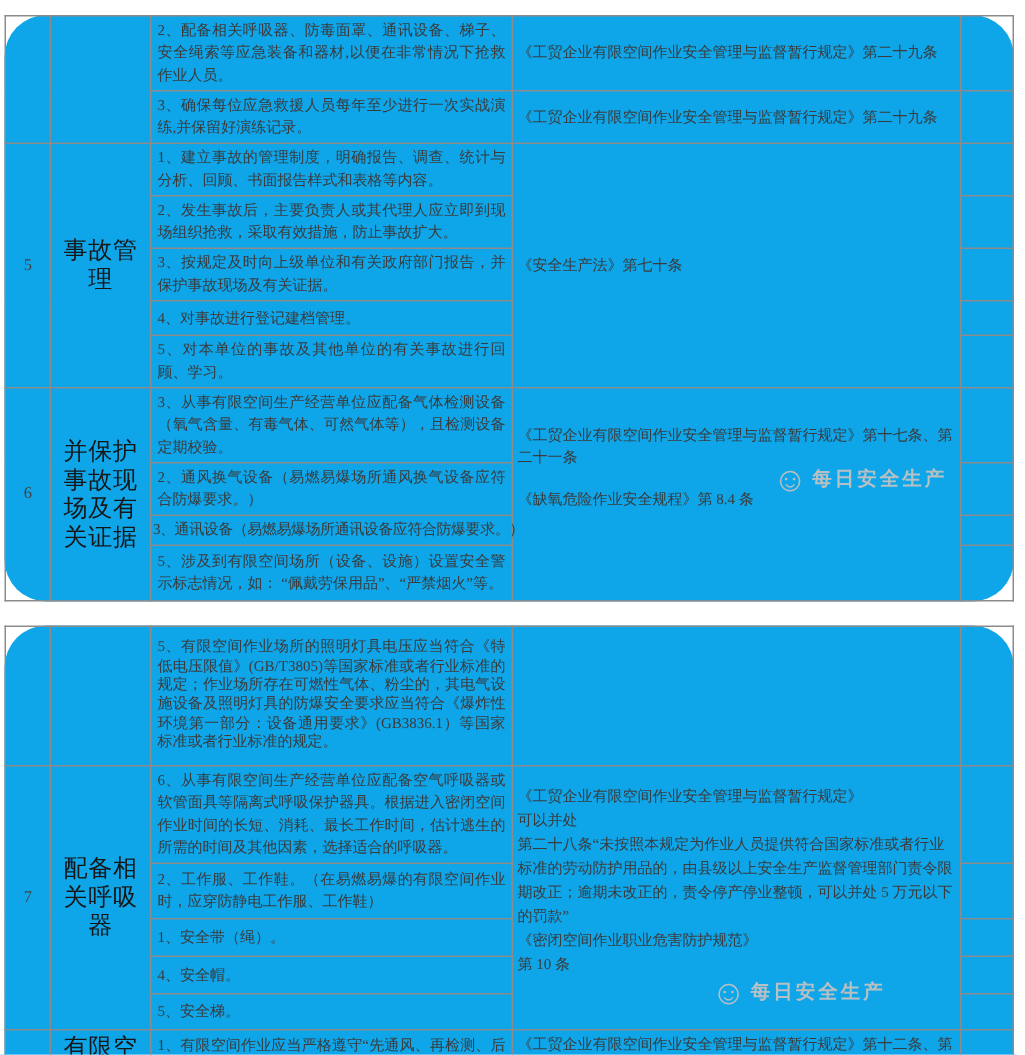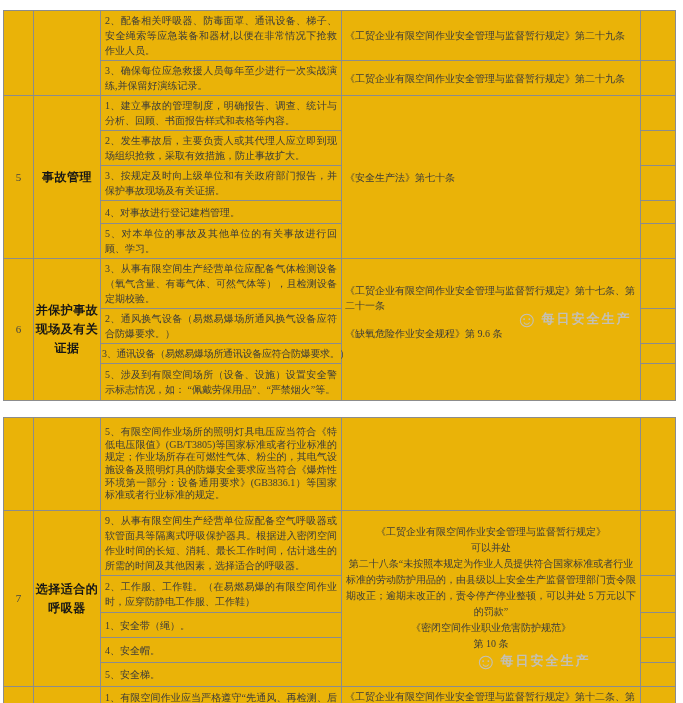--- a/index.html
+++ b/index.html
@@ -1,30 +1,30 @@
 <!DOCTYPE html>
 <html><head>
 <meta charset="utf-8">
 <style>
   html,body{margin:0;padding:0;background:#ffffff;}
   body{width:683px;height:703px;position:relative;overflow:hidden;
        font-family:"Liberation Serif","DejaVu Serif",serif;}
   .page{position:absolute;left:3px;top:10px;width:672px;}
-  table.grid{border-collapse:collapse;table-layout:fixed;width:672px;background:#eab308;}
+  table.grid{border-collapse:collapse;table-layout:fixed;width:672px;background:#0ea5e9;border-radius:28px;}
   table.grid.second{margin-top:16px;}
   td{border:1px solid #8c8c8c;color:#3b3b3b;font-size:10px;line-height:15px;
      padding:2px 4px;vertical-align:middle;word-break:break-all;}
   td.num{text-align:center;font-size:11px;color:#444;}
-  td.cat{text-align:center;font-weight:bold;color:#161616;font-size:12px;
+  td.cat{text-align:center;font-weight:normal;color:#161616;font-size:16px;
          line-height:19px;padding:2px 1px;letter-spacing:0.5px;}
   td.content{text-align:justify;}
   td.tight{font-size:10px;letter-spacing:-0.3px;padding:2px 1px;white-space:nowrap;}
   td.ref{padding:2px 3px;}
   td.ref .rline{margin:0;}
-  td.reftop{vertical-align:top;padding-top:13px;line-height:16px;text-align:center;}
+  td.reftop{vertical-align:top;padding-top:13px;line-height:16px;}
   td.ref8{vertical-align:top;line-height:13px;padding-top:3px;}
   td.lh12{line-height:12.6px;}
   td.check{padding:0;}
   .gapline{height:13px;}
   .wm{position:absolute;display:flex;align-items:center;gap:3px;z-index:6;
       pointer-events:none;color:rgba(193,193,193,0.95);
       font-family:"Liberation Sans","DejaVu Sans",sans-serif;font-weight:bold;}
   .wm .face{font-size:23px;line-height:22px;}
   .wm .wtxt{font-size:13px;letter-spacing:2px;}
   .wm1{left:515px;top:308px;}
@@ -82,21 +82,21 @@
         <td class="check"></td>
       </tr>
 
       <tr>
         <td class="num" rowspan="4">6</td>
         <td class="cat" rowspan="4">并保护事故现场及有关证据</td>
         <td class="content" style="height:44px">3、从事有限空间生产经营单位应配备气体检测设备（氧气含量、有毒气体、可然气体等），且检测设备定期校验。</td>
         <td class="ref" rowspan="4" style="vertical-align:top;margin-left:16px;">
           <div class="rline" style="margin-top:22px">《工贸企业有限空间作业安全管理与监督暂行规定》第十七条、第二十一条</div>
           <div class="gapline"></div>
-          <div class="rline">《缺氧危险作业安全规程》第 9.6 条</div>
+          <div class="rline">《缺氧危险作业安全规程》第 8.4 条</div>
         </td>
         <td class="check"></td>
       </tr>
       <tr>
         <td class="content" style="height:30px">2、通风换气设备（易燃易爆场所通风换气设备应符合防爆要求。）</td>
         <td class="check"></td>
       </tr>
       <tr>
         <td class="content tight" style="height:14px">3、通讯设备（易燃易爆场所通讯设备应符合防爆要求。）</td>
         <td class="check"></td>
@@ -121,22 +121,22 @@
       <tr>
         <td class="num"></td>
         <td class="cat"></td>
         <td class="content lh12" style="height:88px">5、有限空间作业场所的照明灯具电压应当符合《特低电压限值》(GB/T3805)等国家标准或者行业标准的规定；作业场所存在可燃性气体、粉尘的，其电气设施设备及照明灯具的防爆安全要求应当符合《爆炸性环境第一部分：设备通用要求》(GB3836.1）等国家标准或者行业标准的规定。</td>
         <td class="ref"></td>
         <td class="check"></td>
       </tr>
 
       <tr>
         <td class="num" rowspan="5">7</td>
-        <td class="cat" rowspan="5">选择适合的呼吸器</td>
-        <td class="content" style="height:60px">9、从事有限空间生产经营单位应配备空气呼吸器或软管面具等隔离式呼吸保护器具。根据进入密闭空间作业时间的长短、消耗、最长工作时间，估计逃生的所需的时间及其他因素，选择适合的呼吸器。</td>
+        <td class="cat" rowspan="5">配备相关呼吸器</td>
+        <td class="content" style="height:60px">6、从事有限空间生产经营单位应配备空气呼吸器或软管面具等隔离式呼吸保护器具。根据进入密闭空间作业时间的长短、消耗、最长工作时间，估计逃生的所需的时间及其他因素，选择适合的呼吸器。</td>
         <td class="ref reftop" rowspan="5">
           <div class="rline">《工贸企业有限空间作业安全管理与监督暂行规定》</div>
           <div class="rline">可以并处</div>
           <div class="rline">第二十八条“未按照本规定为作业人员提供符合国家标准或者行业标准的劳动防护用品的，由县级以上安全生产监督管理部门责令限期改正；逾期未改正的，责令停产停业整顿，可以并处 5 万元以下的罚款”</div>
           <div class="rline">《密闭空间作业职业危害防护规范》</div>
           <div class="rline">第 10 条</div>
         </td>
         <td class="check"></td>
       </tr>
       <tr>

